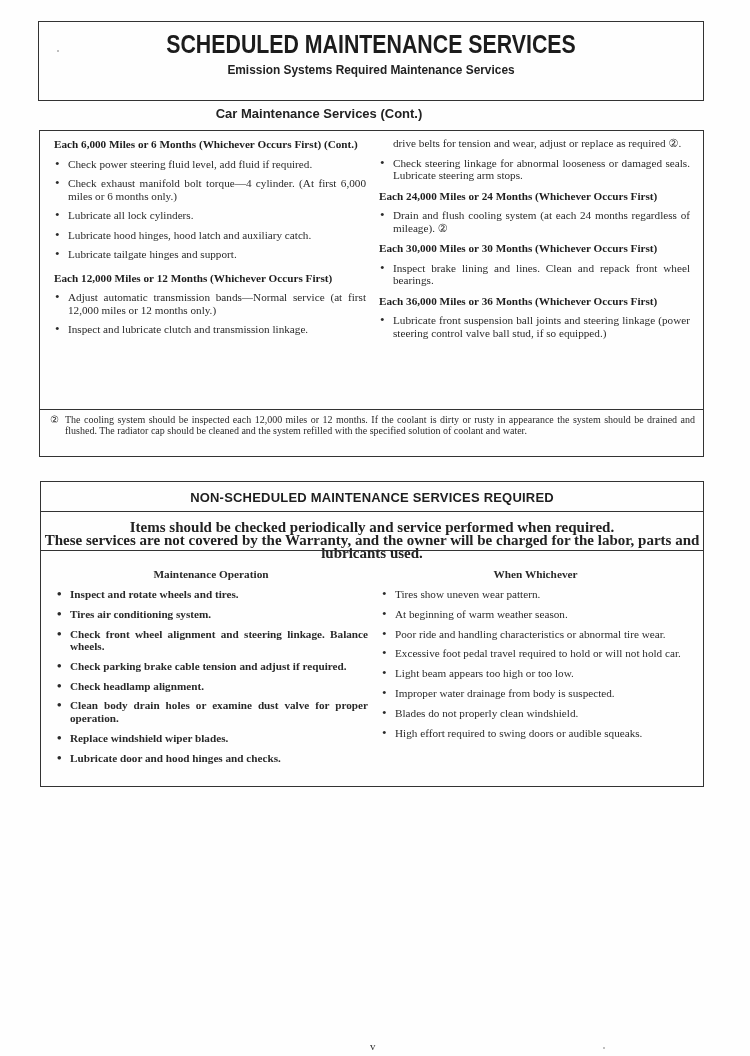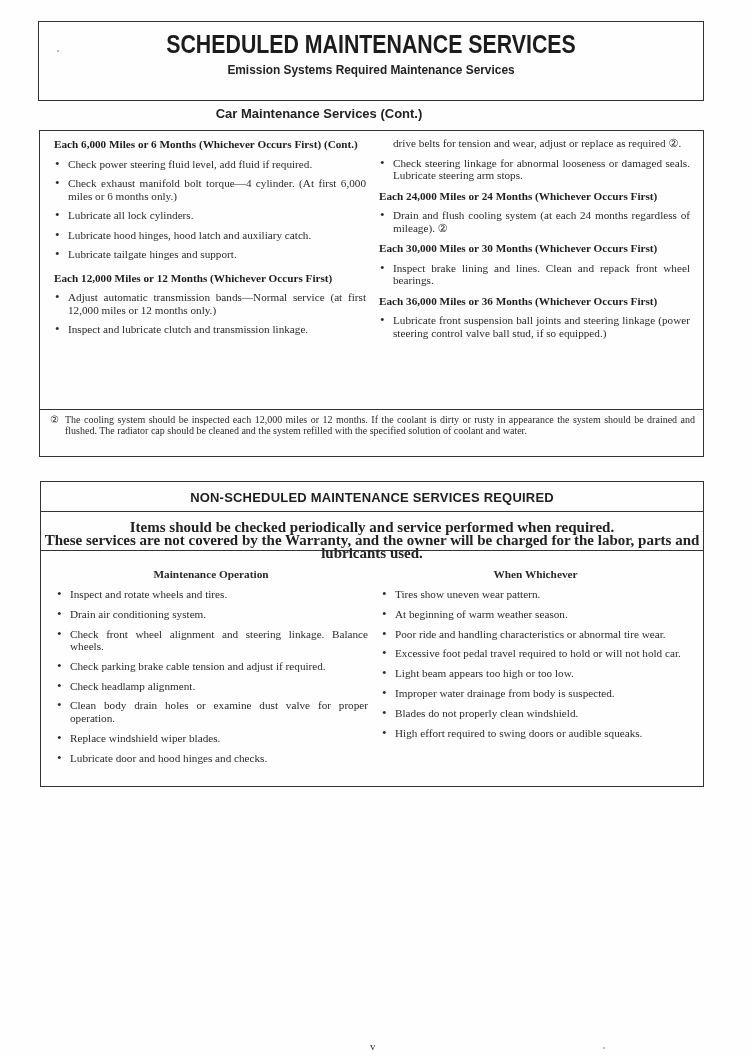--- a/index.html
+++ b/index.html
@@ -43,21 +43,21 @@
     font-family: "Liberation Sans", "DejaVu Sans", sans-serif; font-weight: bold; font-size: 13px; color: #1e1e1e;
     letter-spacing: 0.2px;
   }
   #nons .div1 { position: absolute; left: 0; right: 0; top: 29px; border-top: 1.5px solid #333; }
   #nons .note { position: absolute; left: 0; right: 0; top: 39px; text-align: center; font-weight: bold; font-size: 15px; line-height: 13px; color: #222; }
   #nons .div2 { position: absolute; left: 0; right: 0; top: 68px; border-top: 1.5px solid #333; }
   #nons .colhd { position: absolute; top: 86px; font-weight: bold; font-size: 11.3px; text-align: center; }
   #nons .colhd.l { left: 14px; width: 312px; }
   #nons .colhd.r { left: 339px; width: 311px; }
   #nons .col { top: 106px; }
-  #nons .col.left { left: 15px; width: 312px; }
+  #nons .col.left { left: 15px; width: 312px; font-weight: bold; }
   #nons .col.right { left: 340px; width: 310px; }
   #nons li { margin-bottom: 7.3px; }
   #pagenum { position: absolute; left: 370px; top: 1040px; font-size: 11px; color: #333; }
   .speck { position: absolute; width: 2px; height: 2px; border-radius: 1px; background: #aaa; }
 </style>
 </head>
 <body>
 
 <div class="box" id="hdr">
   <div class="t1">SCHEDULED MAINTENANCE SERVICES</div>
@@ -116,21 +116,21 @@
     <div>Items should be checked periodically and service performed when required.</div>
     <div>These services are not covered by the Warranty, and the owner will be charged for the labor, parts and lubricants used.</div>
   </div>
   <div class="div2"></div>
   <div class="colhd l">Maintenance Operation</div>
   <div class="colhd r">When Whichever</div>
 
   <div class="col left">
     <ul>
       <li>Inspect and rotate wheels and tires.</li>
-      <li>Drain air conditioning system.</li>
+      <li>Tires air conditioning system.</li>
       <li>Check front wheel alignment and steering linkage. Balance wheels.</li>
       <li>Check parking brake cable tension and adjust if required.</li>
       <li>Check headlamp alignment.</li>
       <li>Clean body drain holes or examine dust valve for proper operation.</li>
       <li>Replace windshield wiper blades.</li>
       <li>Lubricate door and hood hinges and checks.</li>
     </ul>
   </div>
   <div class="col right">
     <ul>

